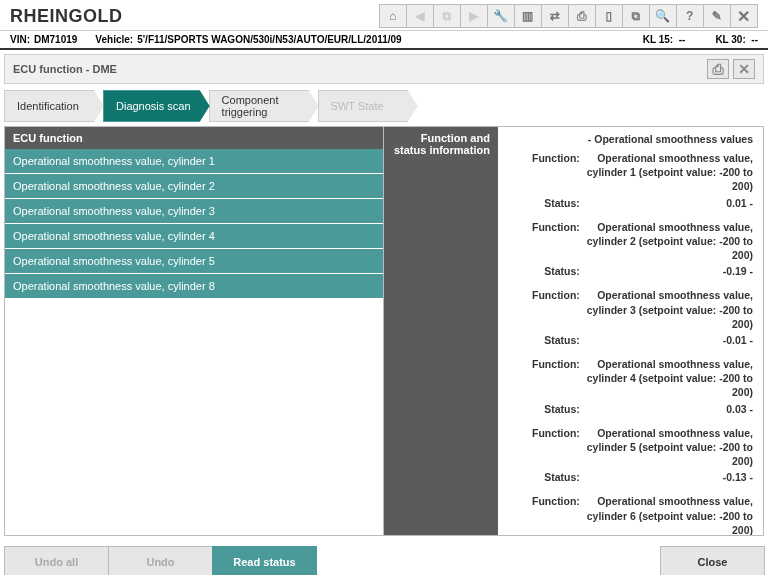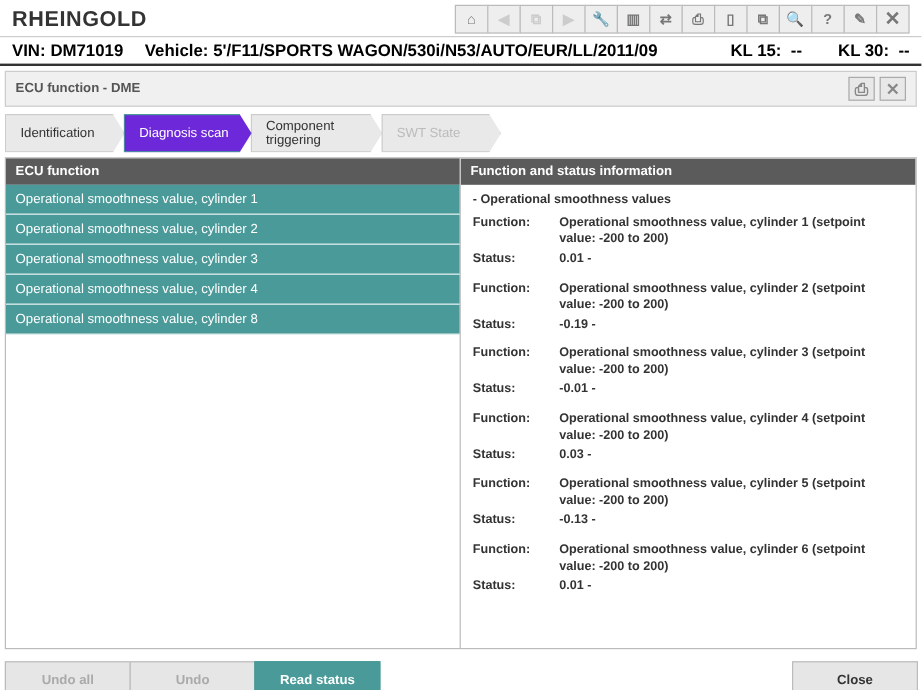--- a/index.html
+++ b/index.html
@@ -2,34 +2,34 @@
 <html><head>
 <meta charset="utf-8">
 <style>
   * { box-sizing: border-box; margin: 0; padding: 0; }
   body { font-family: Arial, sans-serif; font-size: 11px; width: 768px; height: 575px; background: #fff; overflow: hidden; }
   .app-title { font-size: 18px; font-weight: bold; letter-spacing: 0.5px; padding: 4px 10px 2px 10px; color: #333; display:flex; align-items:center;gap:22px; }
   .top-icons { margin-left:auto; display:flex; gap:0; }
   .top-icon { width:28px; height:24px; border:1px solid #bbb; background:#eee; display:flex; align-items:center; justify-content:center; color:#777; font-size:12px; margin-left:-1px;}
   .top-icon.disabled { color:#ccc; }
   .top-icon.close-x { font-size:16px; }
-  .info-bar { display:flex; align-items:center; border-top:1px solid #ccc; border-bottom:2px solid #333; padding:3px 10px; font-size:14px; }
+  .info-bar { display:flex; align-items:center; border-top:1px solid #ccc; border-bottom:2px solid #333; padding:3px 10px; font-size:10px; }
   .info-label { font-weight:bold; margin-right:4px; }
   .info-val { font-weight:bold; margin-right:18px; }
   .kl { margin-left:auto; display:flex; gap:30px; font-weight:bold; }
   .subheader { display:flex; align-items:center; background:#f0f0f0; border:1px solid #ccc; margin:4px 4px 0 4px; padding:4px 8px; font-size:11px; font-weight:bold; color:#555;}
   .sub-icons { margin-left:auto; display:flex; gap:4px; }
   .sub-icon { width:22px; height:20px; border:1px solid #aaa; background:#e8e8e8; display:flex; align-items:center; justify-content:center; color:#888; font-size:14px;}
   .tabs { display:flex; margin:6px 4px 0 4px; }
   .tab { position:relative; padding:6px 18px 6px 12px; font-size:11px; color:#333; background:#e9e9e9; border:1px solid #ccc; margin-right:-1px; height:32px; display:flex; align-items:center; min-width:100px; clip-path: polygon(0 0, calc(100% - 10px) 0, 100% 50%, calc(100% - 10px) 100%, 0 100%);}
-  .tab.active { background:#6d28d9; color:#fff; border-color:#4a9a99; z-index:2;text-align:center;}
+  .tab.active { background:#0f766e; color:#fff; border-color:#4a9a99; z-index:2;text-align:center;}
   .tab.disabled { color:#bbb; }
   .content { display:flex; margin:4px 4px 0 4px; border:1px solid #bbb; height:410px; }
   .left-pane { width:50%; border-right:1px solid #bbb; display:flex; flex-direction:column;}
-  .right-pane { width:50%; display:flex; flex-direction:column; overflow:hidden;}
+  .right-pane { width:50%; display:flex; flex-direction:row; overflow:hidden;text-align:right;}
   .pane-header { background:#5b5b5b; color:#fff; font-weight:bold; padding:5px 8px; font-size:11px;}
   .list-item { background:#4a9a99; color:#fff; padding:6px 8px; border-bottom:1px solid #fff; font-size:11px;}
   .right-body { padding:6px 10px; font-size:10.5px; color:#333; overflow:auto;}
   .section-title { font-weight:bold; margin-bottom:6px;}
   .kv-row { display:flex; margin-bottom:2px; line-height:1.35;}
   .kv-label { width:72px; font-weight:bold; }
   .kv-val { flex:1; font-weight:bold; }
   .kv-status { margin-bottom:10px;}
   .footer { display:flex; margin:10px 4px 4px 4px; gap:0; }
   .btn { height:32px; min-width:105px; border:1px solid #bbb; background:#e6e6e6; color:#aaa; font-size:11px; font-weight:bold; display:flex; align-items:center; justify-content:center; margin-right:-1px;}
@@ -86,20 +86,21 @@
 </div>
 
 <div class="content">
   <div class="left-pane">
     <div class="pane-header">ECU function</div>
     <div>
       <div class="list-item">Operational smoothness value, cylinder 1</div>
       <div class="list-item">Operational smoothness value, cylinder 2</div>
       <div class="list-item">Operational smoothness value, cylinder 3</div>
       <div class="list-item">Operational smoothness value, cylinder 4</div>
+      <div class="list-item">Operational smoothness value, cylinder 5</div>
       <div class="list-item">Operational smoothness value, cylinder 8</div>
     </div>
   </div>
   <div class="right-pane">
     <div class="pane-header">Function and status information</div>
     <div class="right-body">
       <div class="section-title">- Operational smoothness values</div>
       <div id="entries">
           <div class="kv-row">
             <div class="kv-label">Function:</div>

